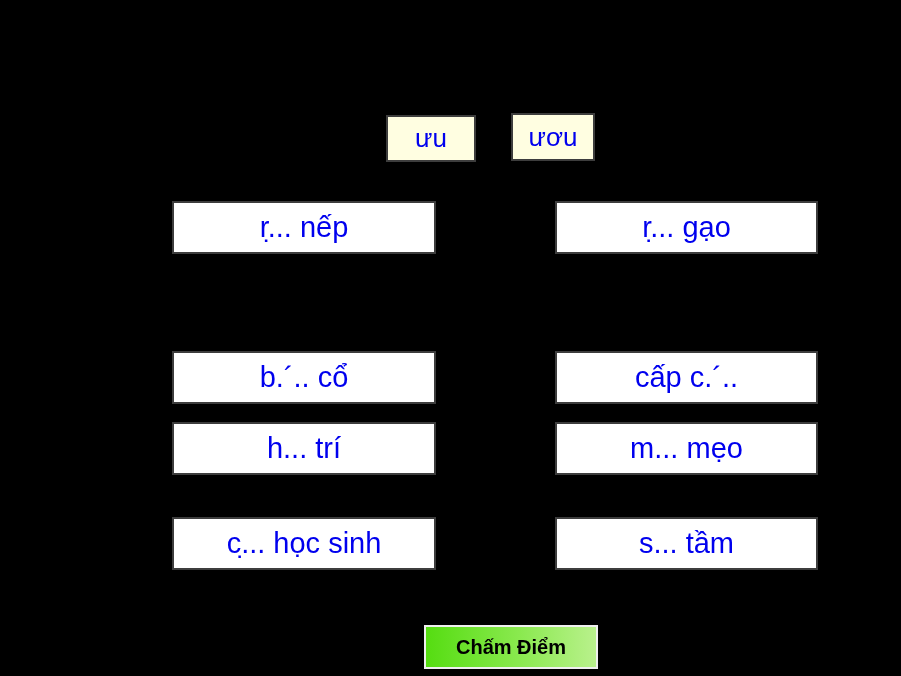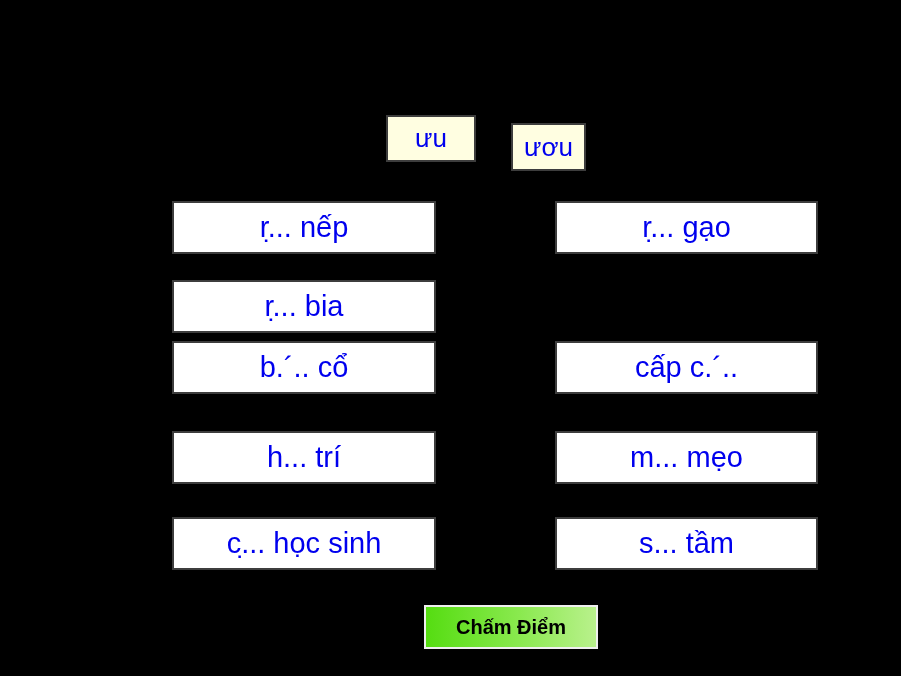--- a/index.html
+++ b/index.html
@@ -21,47 +21,47 @@
     border: 2px solid #3d3d3d;
     color: #0000ee;
     font-size: 26px;
     display: flex;
     align-items: center;
     justify-content: center;
     cursor: grab;
     user-select: none;
   }
   .tile-uu  { left: 338px; top: 67px; width: 90px; height: 47px; }
-  .tile-uou { left: 463px; top: 75px; width: 75px; height: 48px; }
+  .tile-uou { left: 463px; top: 65px; width: 84px; height: 48px; }
   .wordbox {
     position: absolute;
     width: 264px;
     height: 53px;
     background: #ffffff;
     border: 2px solid #3d3d3d;
     color: #0000ee;
     font-size: 29px;
     display: flex;
     align-items: center;
     justify-content: center;
     white-space: nowrap;
     cursor: pointer;
     user-select: none;
   }
   .col-left  { left: 124px; }
   .col-right { left: 507px; width: 263px; }
   .row-1 { top: 153px; }
   .row-2 { top: 232px; }
-  .row-3 { top: 293px; }
-  .row-4 { top: 383px; text-align: right; }
+  .row-3 { top: 303px; }
+  .row-4 { top: 374px; text-align: right; }
   .row-5 { top: 469px; }
   .grade-btn {
     position: absolute;
     left: 376px;
-    top: 557px;
+    top: 577px;
     width: 174px;
     height: 44px;
     border: 2px solid #efefef;
     background: linear-gradient(90deg, #55dd11 0%, #8ae94f 55%, #b9f18c 100%);
     color: #000000;
     font-family: "Liberation Sans", sans-serif;
     font-size: 20px;
     font-weight: bold;
     display: flex;
     align-items: center;
@@ -73,21 +73,20 @@
 <body>
 
 <div class="stage">
 
   <div class="tile tile-uu">ưu</div>
 
   <div class="tile tile-uou">ươu</div>
 
   <div class="wordbox col-left row-1">r.̣.. nếp</div>
 
-  <div class="wordbox col-left row-2">r.̣.. bia</div>
 
   <div class="wordbox col-left row-3">b.´.. cổ</div>
 
   <div class="wordbox col-left row-4">h... trí</div>
 
   <div class="wordbox col-right row-1">r.̣.. gạo</div>
 
   <div class="wordbox col-left row-5">c.̣.. học sinh</div>
 
 

